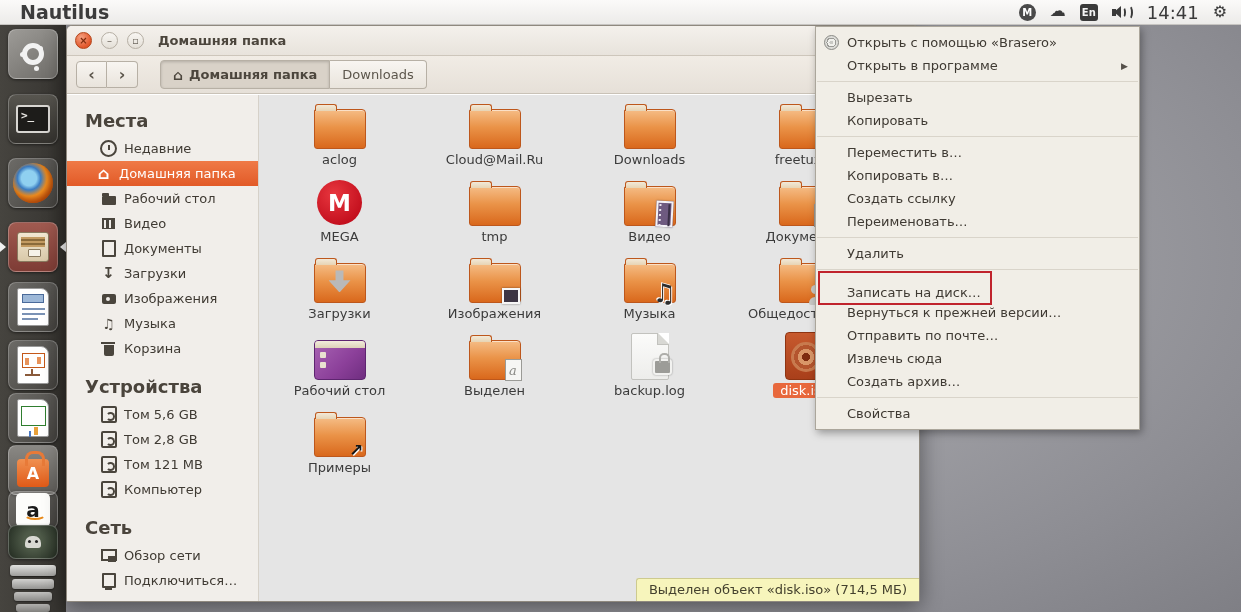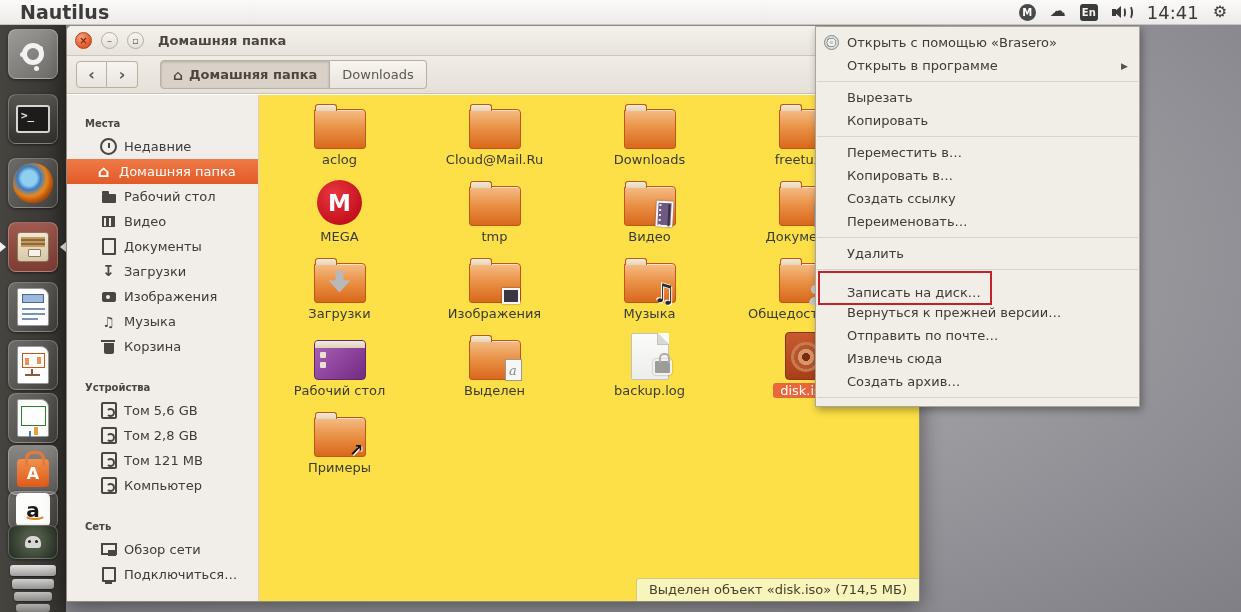--- a/index.html
+++ b/index.html
@@ -73,21 +73,21 @@
   .navbtn.fwd { border-radius:0 4px 4px 0; border-left:none; }
   .crumbs { display:flex; margin-left:22px; }
   .crumb { height:29px; border:1px solid #b7b0a5; display:flex; align-items:center; padding:0 12px; font-size:13px; color:#4c463d; background:linear-gradient(#f8f5f1,#e9e4dc); }
   .crumb.active { background:#d9d2c8; box-shadow:inset 0 1px 3px rgba(0,0,0,.18); font-weight:bold; border-radius:4px 0 0 4px; }
   .crumb.plain { border-left:none; border-radius:0 4px 4px 0; color:#5c564c; }
   .home-g { font-size:14px; margin-right:6px; font-weight:bold; }
 
   .wbody { position:absolute; top:69px; left:0; right:0; bottom:0; display:flex; }
   
   .sbar { width:192px; background:#f1eeea; border-right:1px solid #d6d1c9; padding-top:10px; overflow:hidden; }
-  .shead { font-size:10px; font-weight:bold; color:#4a443c; padding:5px 15px 5px 18px;margin-top:8px; }
+  .shead { font-size:18px; font-weight:bold; color:#4a443c; padding:5px 15px 5px 18px; }
   .srow { display:flex; align-items:center; height:25px; padding-left:33px; font-size:13px; color:#3f3a33; cursor:default; }
   .srow .slbl { white-space:nowrap; }
   .srow.sel { background:linear-gradient(#ef7a47,#e25a27); color:#fff; }
   .sgap { height:10px; }
   .si { display:inline-flex; width:17px; height:16px; margin-right:7px; flex:none; position:relative; align-items:center; justify-content:center; color:#4a453d; font-size:14px; line-height:1; }
   .srow.sel .si { color:#fff; }
   .si-clock { }
   .si-clock::before { content:""; width:13px; height:13px; border:2px solid currentColor; border-radius:50%; }
   .si-clock::after { content:""; position:absolute; left:8px; top:4px; width:2px; height:5px; background:currentColor; }
   .si-home::before { content:"⌂"; font-size:16px; font-weight:bold; }
@@ -103,21 +103,21 @@
   .si-trash::before { content:""; width:10px; height:11px; background:currentColor; border-radius:0 0 2px 2px; margin-top:3px; }
   .si-trash::after { content:""; position:absolute; left:1px; top:1px; width:14px; height:2px; background:currentColor; }
   .si-drive::before { content:""; width:12px; height:13px; border:2px solid currentColor; border-radius:2px; }
   .si-drive::after { content:""; position:absolute; left:6px; top:5px; width:5px; height:5px; border-radius:50%; border:2px solid currentColor; border-left-color:transparent; }
   .si-net::before { content:""; width:12px; height:8px; border:2px solid currentColor; margin-top:-2px; }
   .si-net::after { content:""; position:absolute; left:8px; top:8px; width:8px; height:6px; background:currentColor; }
   .si-conn::before { content:""; width:10px; height:11px; border:2px solid currentColor; border-radius:1px; }
   .si-conn::after { content:""; position:absolute; left:5px; bottom:-1px; width:7px; height:2px; background:currentColor; }
 
   
-  .content { position:relative; flex:1; background:#fde047; }
+  .content { position:relative; flex:1; background:#e5e5e5; }
   .fgrid { position:absolute; left:0; top:4px; display:grid; grid-template-columns:repeat(4,155px); grid-auto-rows:77px; padding-left:3px; }
   .fitem { width:155px; display:flex; flex-direction:column; align-items:center; }
   .fic { height:50px; display:flex; align-items:flex-end; justify-content:center; position:relative; }
   .flbl { font-size:13px; color:#3b3b3b; margin-top:3px; white-space:nowrap; }
   .fitem.sel .flbl { background:#e8683c; color:#fff; padding:0 7px; border-radius:3px; }
 
   .bfolder { width:52px; height:40px; background:linear-gradient(180deg,#f5bc85 0%,#ea9348 45%,#d9681c 100%); border:1px solid #bd571c; border-radius:2px 4px 3px 3px; position:relative; box-shadow:inset 0 1px 0 rgba(255,255,255,.55); }
   .bfolder::before { content:""; position:absolute; left:0px; top:-6px; width:20px; height:6px; background:linear-gradient(#f2e9d8,#e7d4b4); border:1px solid #bd571c; border-bottom:none; border-radius:3px 3px 0 0; }
   .emb { position:absolute; }
   .emb-video { right:2px; bottom:-2px; width:17px; height:26px; background:#6e5a80; border:2px solid #f4f2f6; transform:rotate(3deg); box-shadow:0 0 2px rgba(0,0,0,.4); }
@@ -498,13 +498,16 @@
   <div class="mitem">
       <span class="txt">Отправить по почте…</span>
     </div>
   <div class="mitem">
       <span class="txt">Извлечь сюда</span>
     </div>
   <div class="mitem">
       <span class="txt">Создать архив…</span>
     </div>
   <div class="msep"></div>
+  <div class="mitem">
+      <span class="txt">Свойства</span>
+    </div>
 </div>
 
 </body></html>

